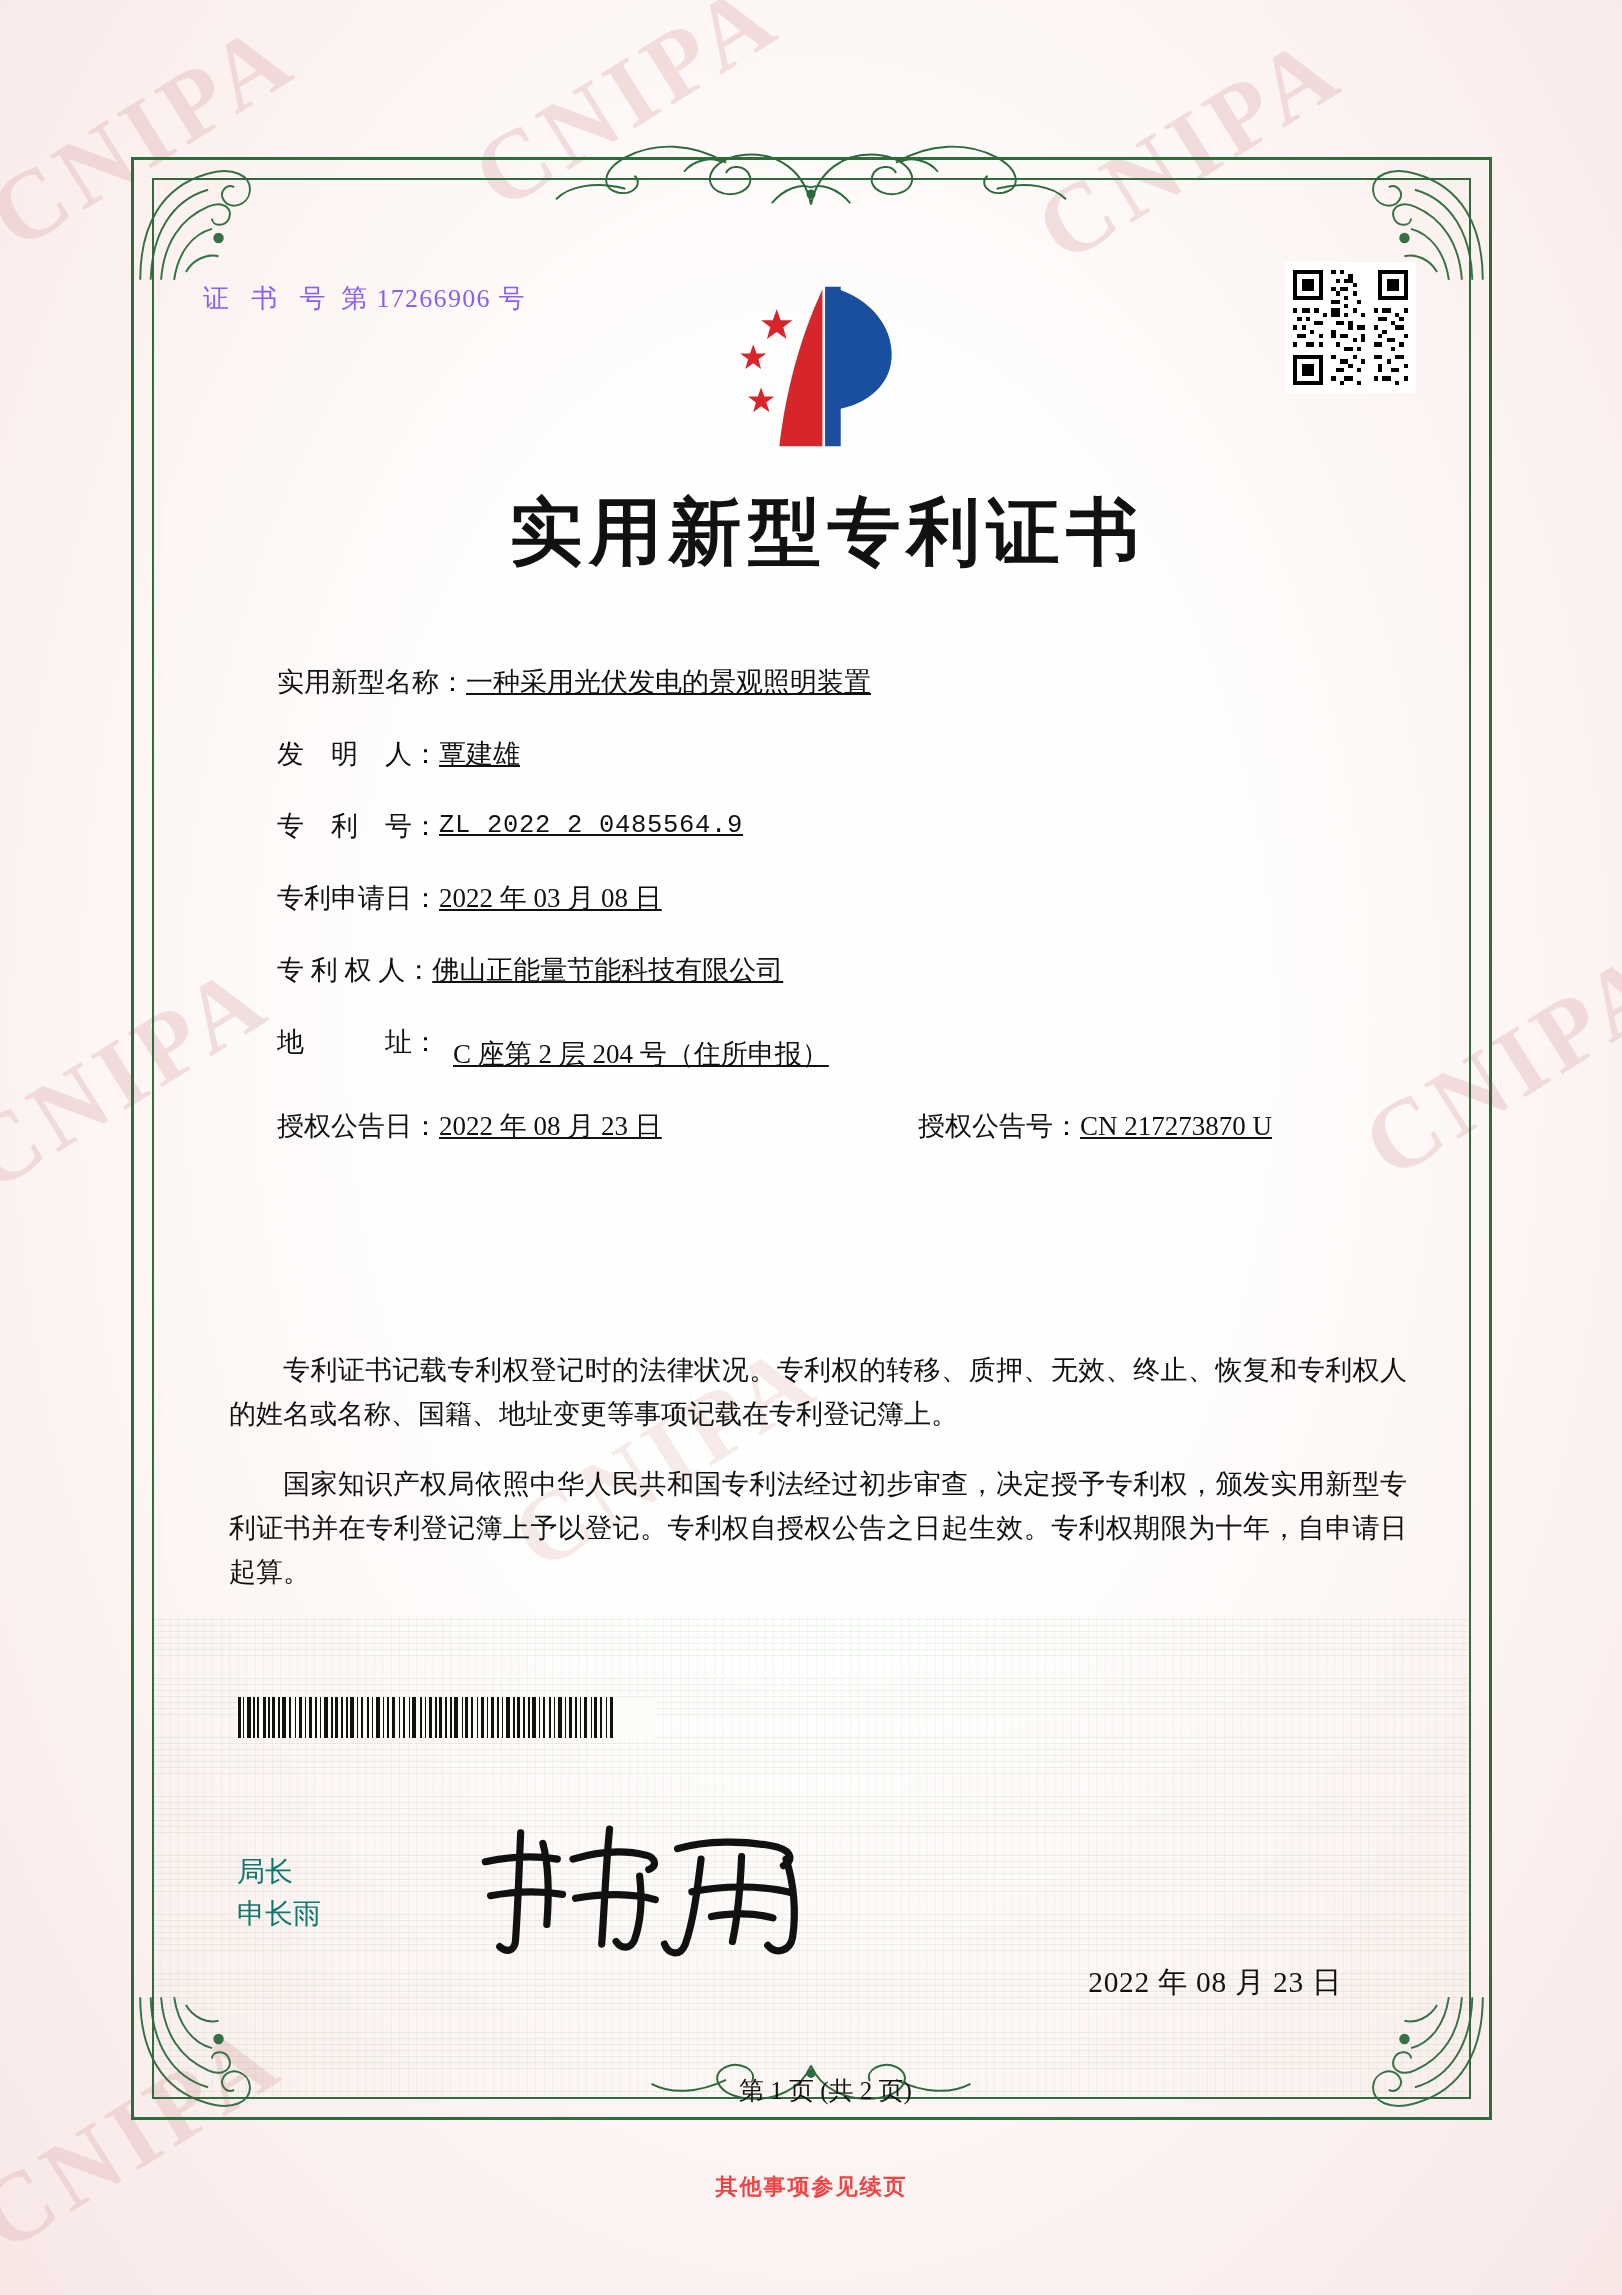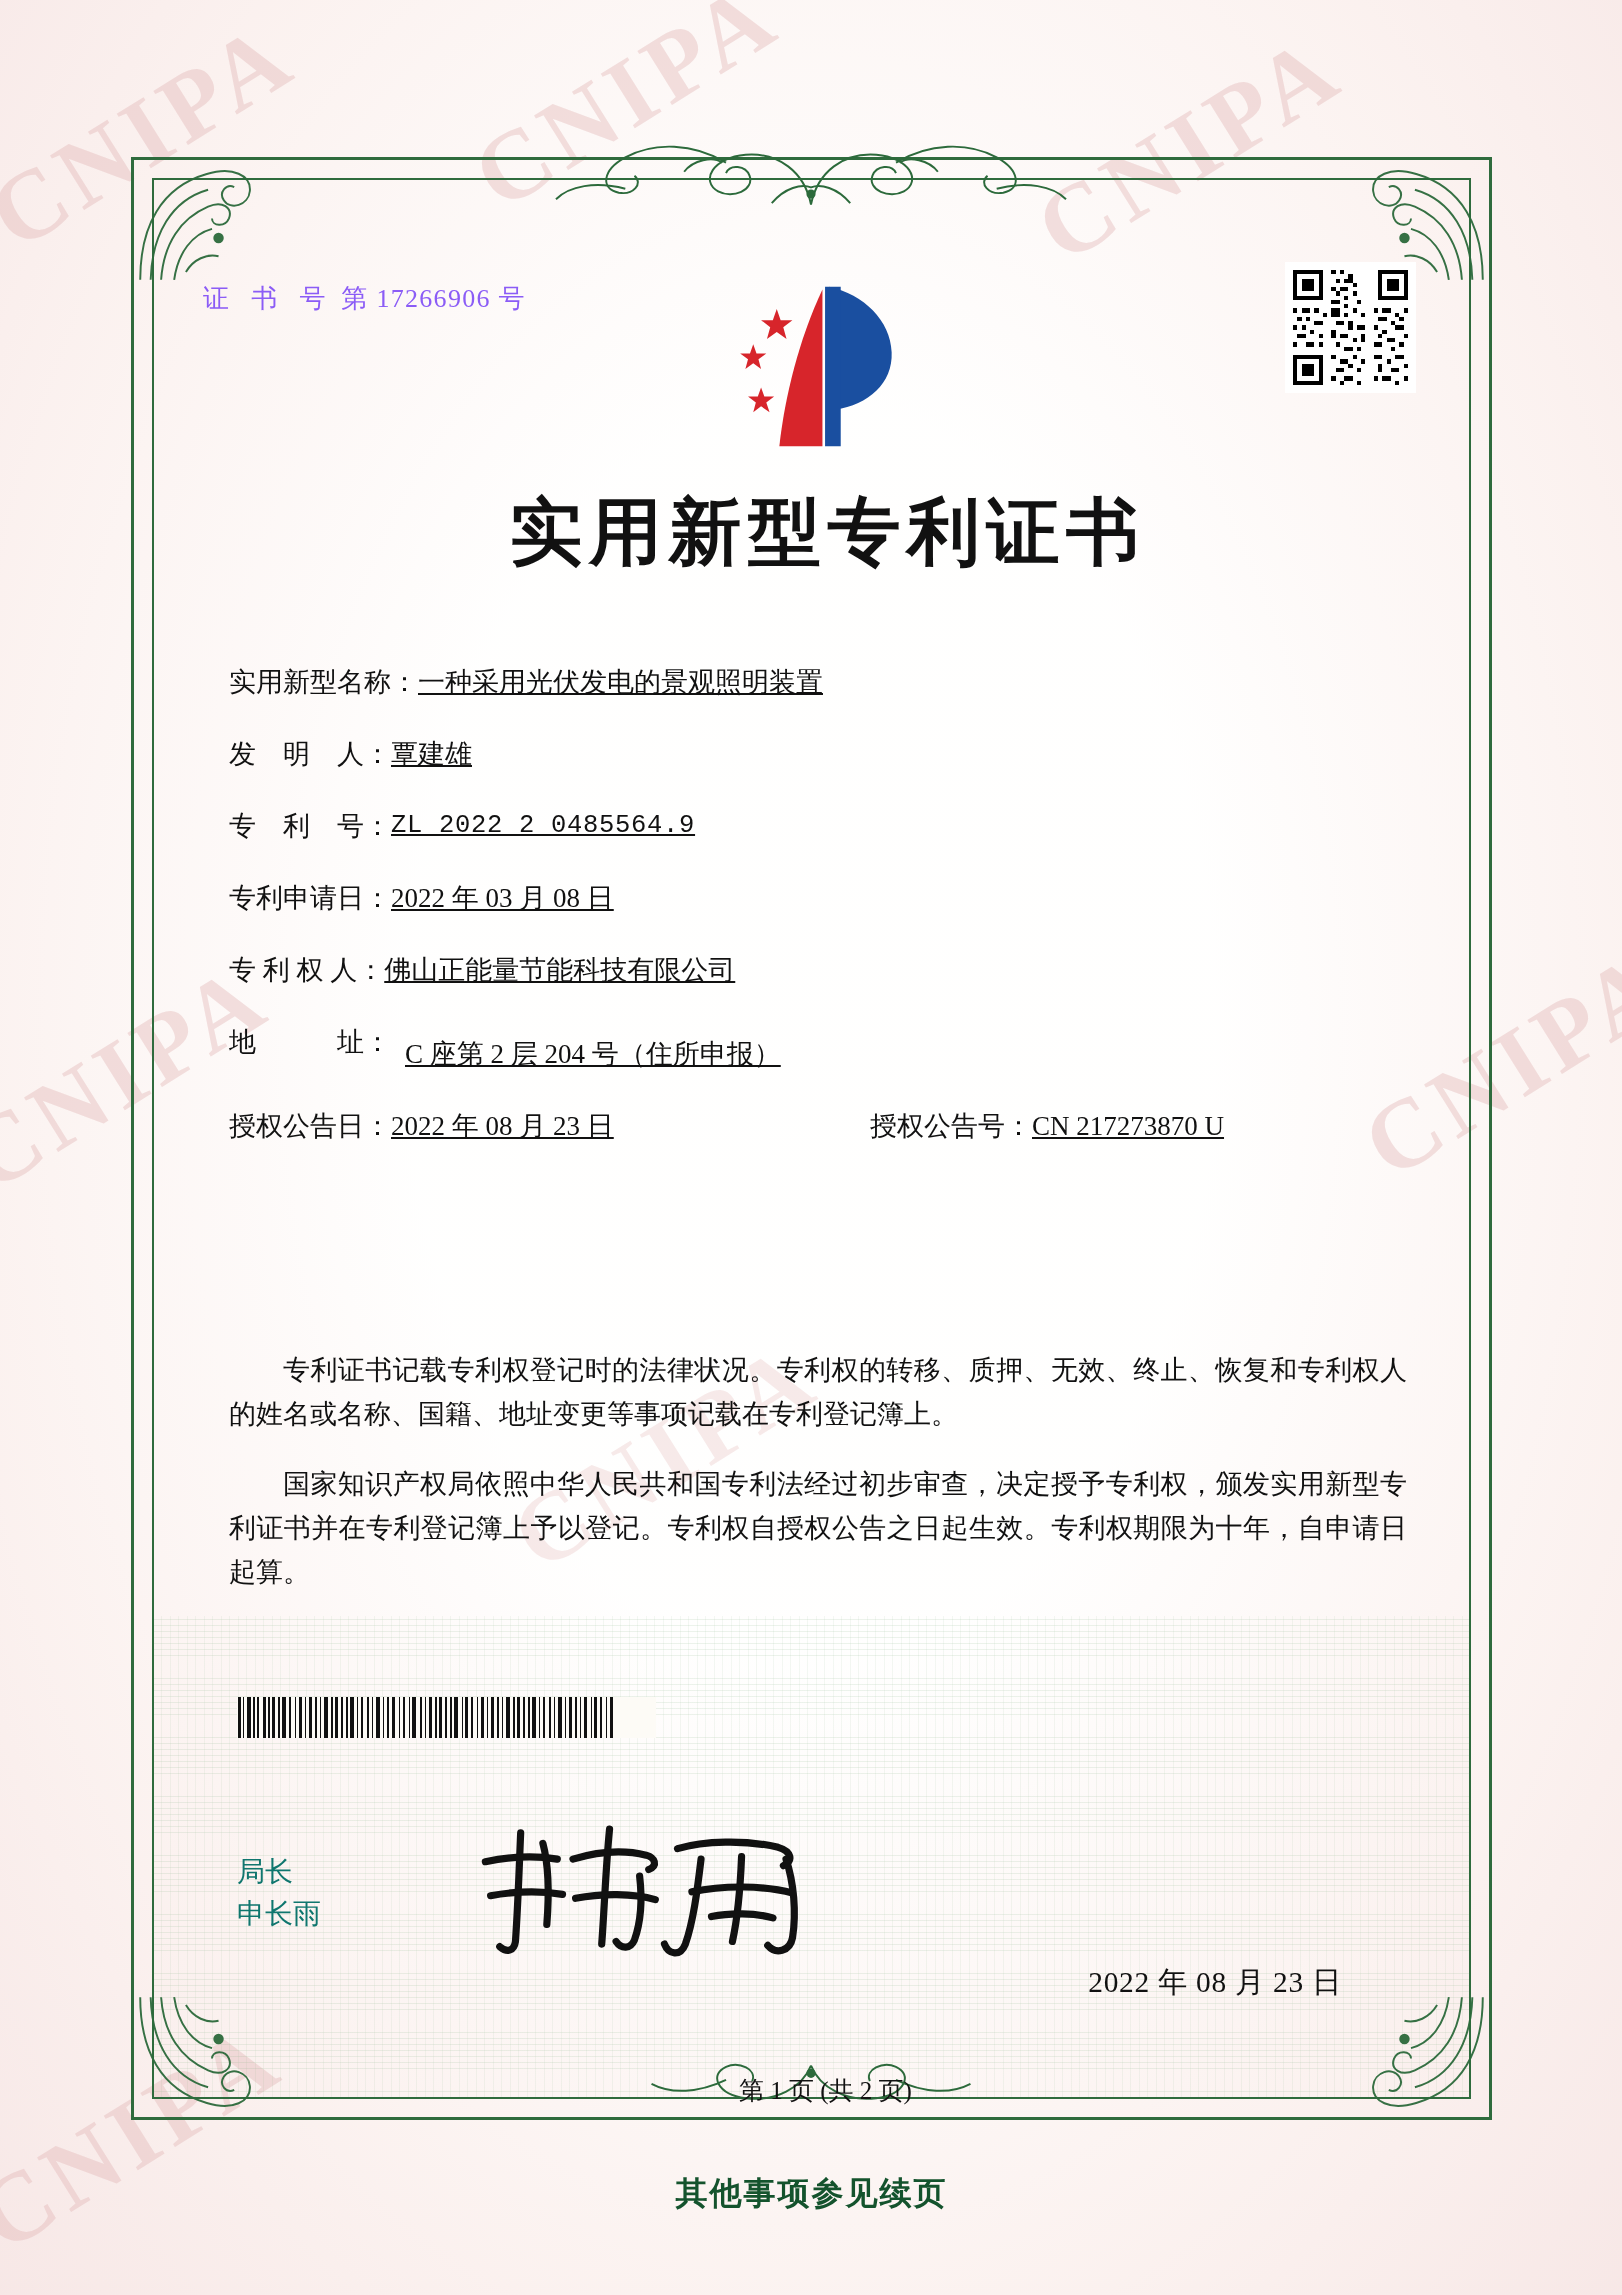--- a/index.html
+++ b/index.html
@@ -159,20 +159,21 @@
   }
   .row {
     display: flex;
     align-items: flex-start;
     margin-bottom: 41px;
   }
   .label {
     flex: 0 0 auto;
     white-space: pre;
     font-family: "Liberation Serif", serif;
+    margin-left: 48px;
   }
   .value {
     flex: 1 1 auto;
     font-family: "Liberation Serif", serif;
     text-decoration: underline;
   }
   .value.mono {
     font-family: "Liberation Mono", monospace;
     font-size: 25.5px;
     letter-spacing: 0.7px;
@@ -242,23 +243,23 @@
     font-size: 25px;
     color: #111;
     padding-left: 28px;
   }
 
   .footer-note {
     position: absolute;
     left: 0; right: 0;
     top: 2172px;
     text-align: center;
-    font-size: 32px;
+    font-size: 22px;
     font-weight: 700;
-    color: #14532d;
+    color: #ef4444;
     letter-spacing: 2px;
   }
 </style>
 </head>
 <body>
 
 <div class="page">
 
   <div class="wm" style="left:-26px; top:79px; font-size:98px; transform:rotate(-32deg);">CNIPA</div>
   <div class="wm" style="left:458px; top:39px; font-size:98px; transform:rotate(-32deg);">CNIPA</div>

